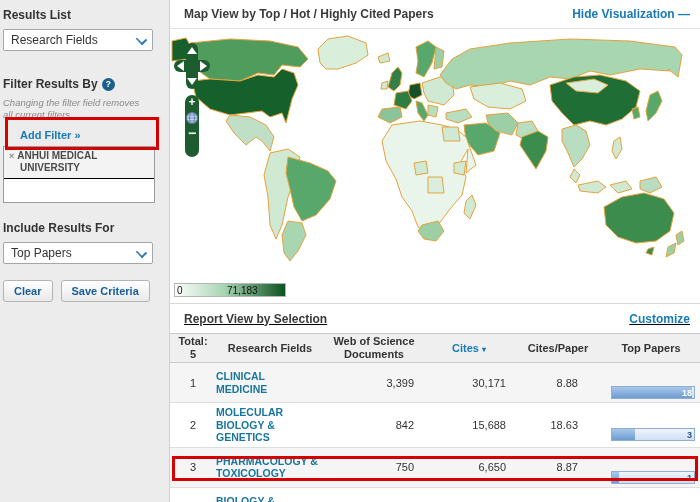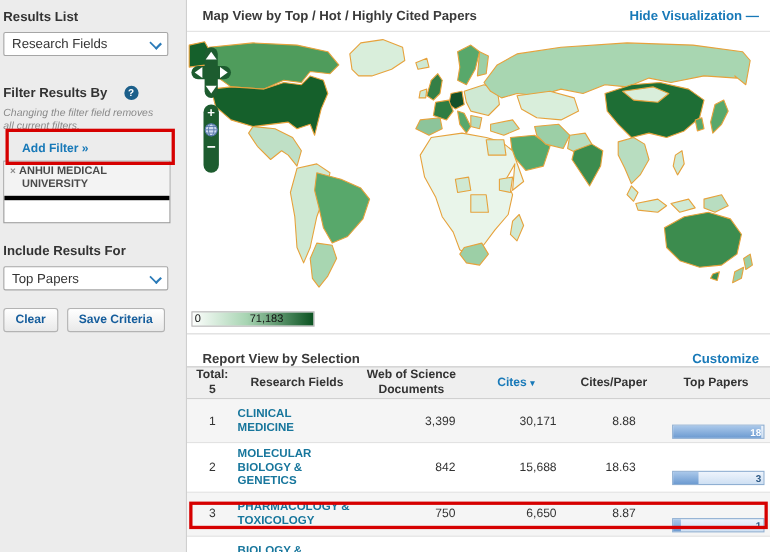--- a/index.html
+++ b/index.html
@@ -5,26 +5,26 @@
   * { margin:0; padding:0; box-sizing:border-box; }
   html,body { width:700px; height:502px; font-family:"Liberation Sans", sans-serif; background:#fff; overflow:hidden; }
   body { position:relative; }
 
   
   .sidebar { position:absolute; left:0; top:0; width:170px; height:502px; background:#ececec; border-right:1px solid #cfcfcf; padding:8px 3px; }
   .sb-heading { font-size:12px; font-weight:bold; color:#333; margin-bottom:7px; }
   .selectbox { position:relative; width:150px; height:22px; background:#fff; border:1px solid #a6a6a6; border-radius:2px; font-size:12px; color:#333; line-height:20px; padding-left:7px; cursor:pointer; }
   .selectbox .chev { position:absolute; right:7px; top:5px; width:8px; height:8px; }
   .chev::before { content:""; position:absolute; left:0; top:0; width:7px; height:7px; border-right:2px solid #2a7ab8; border-bottom:2px solid #2a7ab8; transform:rotate(45deg) scale(1,0.8); }
-  .filter-head { margin-top:26px; font-size:12px; font-weight:bold; color:#333; display:flex; align-items:center; gap:15px; }
+  .filter-head { margin-top:26px; font-size:12px; font-weight:bold; color:#333; display:flex; align-items:center; gap:4px; }
   .help-badge { display:inline-block; width:13px; height:13px; border-radius:50%; background:#1c5f8a; color:#fff; font-size:9px; font-weight:bold; text-align:center; line-height:13px; cursor:pointer; }
   .filter-note { margin-top:6px; font-size:9.5px; font-style:italic; color:#8a8a8a; line-height:1.3; width:145px; }
   .add-filter { margin-top:7px; font-size:11px; font-weight:bold; color:#1879b8; cursor:pointer; display:inline-block;margin-left:17px; }
   .filter-listbox { margin-top:3px; width:152px; height:57px; background:#fff; border:1px solid #9a9a9a; }
-  .filter-item { background:#f3f3f3; border-bottom:4px solid #000000; font-size:10px; font-weight:bold; color:#4a4a4a; padding:3px 4px 3px 16px; text-indent:-11px; line-height:1.25; cursor:pointer; }
+  .filter-item { background:#f3f3f3; border-bottom:1px solid #000000; font-size:10px; font-weight:bold; color:#4a4a4a; padding:3px 4px 3px 16px; text-indent:-11px; line-height:1.25; cursor:pointer; }
   .filter-item .x { color:#8a8a8a; font-size:9px; margin-right:3px; cursor:pointer; }
   .include-head { margin-top:18px; font-size:12px; font-weight:bold; color:#333; margin-bottom:7px; }
   .btn-row { margin-top:16px; display:flex; gap:8px; }
   .btn { border:1px solid #b3b3b3; border-radius:3px; background:linear-gradient(#ffffff,#e9e9e9); color:#155d9c; font-weight:bold; font-size:11px; padding:4px 10px; cursor:pointer; font-family:"Liberation Sans", sans-serif; }
 
   
   .main { position:absolute; left:170px; top:0; width:530px; height:502px; }
   .viz-header { height:28px; display:flex; justify-content:space-between; align-items:center; padding:0 10px 0 14px; }
   .viz-title { font-size:12px; font-weight:bold; color:#3a3a3a; }
   .blue-link { font-size:12px; font-weight:bold; color:#1879b8; cursor:pointer; }
@@ -45,21 +45,21 @@
   .zoom-pill { position:relative; margin:6px 0 0 11px; width:14px; height:62px; border-radius:8px; background:#1d5c2f; color:#fff; text-align:center; }
   .zoom-pill .zi { font-size:12px; font-weight:bold; line-height:14px; cursor:pointer; display:block; }
   .globe { display:block; margin:2px auto; cursor:pointer; }
   .zoom-pill .zo { font-size:14px; font-weight:bold; line-height:12px; cursor:pointer; display:block; }
 
   .scale-row { position:relative; height:26px; border-bottom:1px solid #d8d8d8; }
   .scale-bar { position:absolute; left:4px; top:5px; width:112px; height:14px; border:1px solid #b5b5b5; background:linear-gradient(to right,#fdfefd,#a7d4b2 45%,#0b5221); }
   .scale-min { position:absolute; left:2px; top:1px; font-size:10px; color:#111; }
   .scale-max { position:absolute; left:52px; top:1px; font-size:10px; color:#111; }
 
-  .report-header { height:29px; display:flex; justify-content:space-between; align-items:flex-end; padding:0 10px 0 14px; }
+  .report-header { height:29px; display:flex; justify-content:space-between; align-items:center; padding:0 10px 0 14px;text-decoration:underline; }
 
   .rtable { position:relative; width:530px; }
   .thead, .trow { display:grid; grid-template-columns:46px 108px 100px 90px 88px auto; align-items:center; }
   .thead { min-height:30px; background:#efefef; border-top:1px solid #c9c9c9; border-bottom:1px solid #c9c9c9; font-size:11px; font-weight:bold; color:#333; }
   .th { text-align:center; line-height:1.15; }
   .th-cites { color:#1879b8; cursor:pointer; }
   .sort-ico { font-size:8px; color:#1879b8; }
   .trow { border-bottom:1px solid #dedede; min-height:22px; padding:3px 0; background:#fff; }
   .trow.alt { background:#f5f5f5; }
   .cell-rank { text-align:center; font-size:11px; color:#333; }

